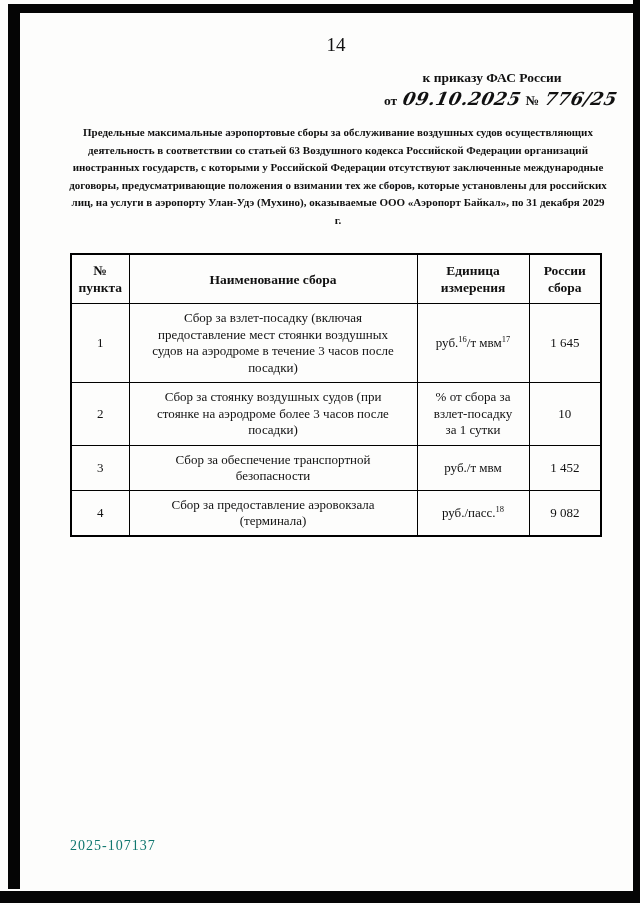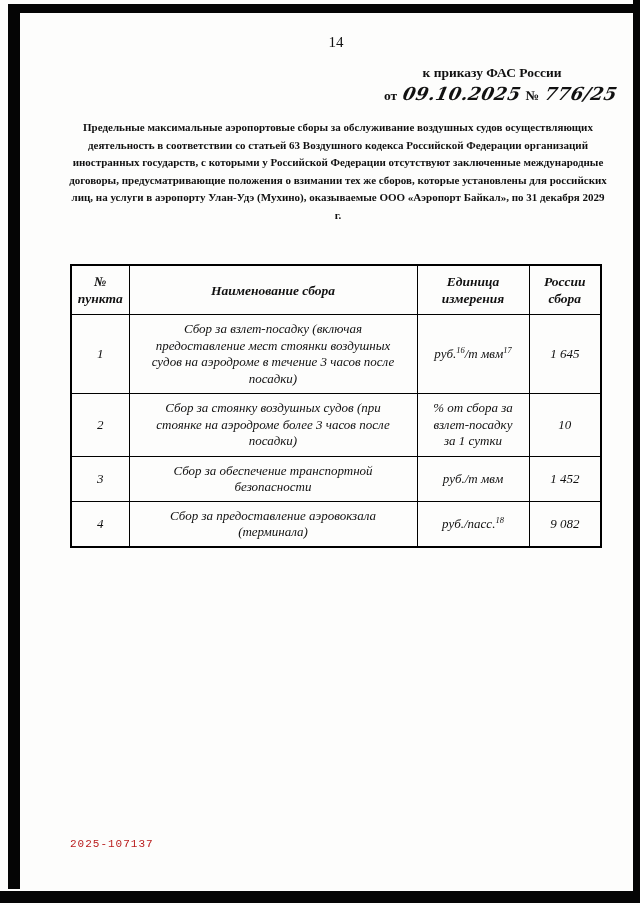--- a/index.html
+++ b/index.html
@@ -9,50 +9,50 @@
   }
   
   .edge{position:absolute;background:#050505;}
   .edge-top{left:8px;right:0;top:4px;height:9px;}
   .edge-left{left:8px;top:4px;width:12px;bottom:16px;}
   .edge-right{right:0;top:0;width:7px;bottom:13px;}
   .edge-bottom{left:0;right:0;bottom:2px;height:12px;}
 
   .content{position:absolute;left:20px;right:8px;top:0;bottom:14px;padding:0 28px 0 48px;}
 
-  .page-number{margin-top:34px;text-align:center;font-size:15px;}
+  .page-number{margin-top:34px;text-align:center;font-size:19px;}
 
   .appendix{margin-top:13px;width:216px;margin-left:auto;margin-right:4px;
     text-align:center;font-weight:bold;font-size:13.5px;line-height:17.5px;}
   .order-line{margin-top:3px;white-space:nowrap;font-weight:bold;}
   .handwritten{
     display:inline-block;font-family:"DejaVu Serif",serif;font-style:italic;font-weight:bold;
     font-size:18px;letter-spacing:.5px;transform:skewX(-12deg);padding:0 2px;
   }
 
   .title{margin:15px auto 0;width:540px;text-align:center;font-weight:bold;
     font-size:11px;line-height:17.5px;}
 
-  table.fees{margin:40px auto 0;width:530px;border-collapse:collapse;border:2px solid #000;
-    font-size:13px;table-layout:fixed;font-style:italic;}
+  table.fees{margin:24px auto 0;width:530px;border-collapse:collapse;border:2px solid #000;
+    font-size:13px;table-layout:fixed;}
   table.fees th,table.fees td{border:1px solid #000;vertical-align:middle;text-align:center;}
   table.fees th{font-weight:bold;font-size:13.5px;line-height:17px;height:44px;padding:2px 3px;}
   table.fees td{padding:3px 14px;line-height:16.5px;}
   tr.r1 td{height:72px;}
   tr.r2 td{height:56px;}
   tr.r3 td{height:38px;}
   tr.r4 td{height:38px;}
   td.cell-size{white-space:nowrap;}
   sup{font-size:8.5px;line-height:0;vertical-align:super;}
 
   .footnotes{position:absolute;left:48px;top:763px;font-size:10.5px;line-height:13.5px;}
   .fn-rule{width:142px;height:3px;background:#000;margin-bottom:5px;}
   .fn sup{margin-right:11px;font-size:8px;}
 
-  .doc-code{position:absolute;left:50px;top:838px;font-size:11px;letter-spacing:1px;color:#b91c1c;font-family:Liberation Mono, monospace;}
+  .doc-code{position:absolute;left:50px;top:838px;font-size:14px;letter-spacing:1px;color:#0f766e;}
 </style>
 </head>
 <body>
 
 <div class="page">
 
   <div class="edge edge-top"></div>
   <div class="edge edge-left"></div>
   <div class="edge edge-right"></div>
   <div class="edge edge-bottom"></div>

